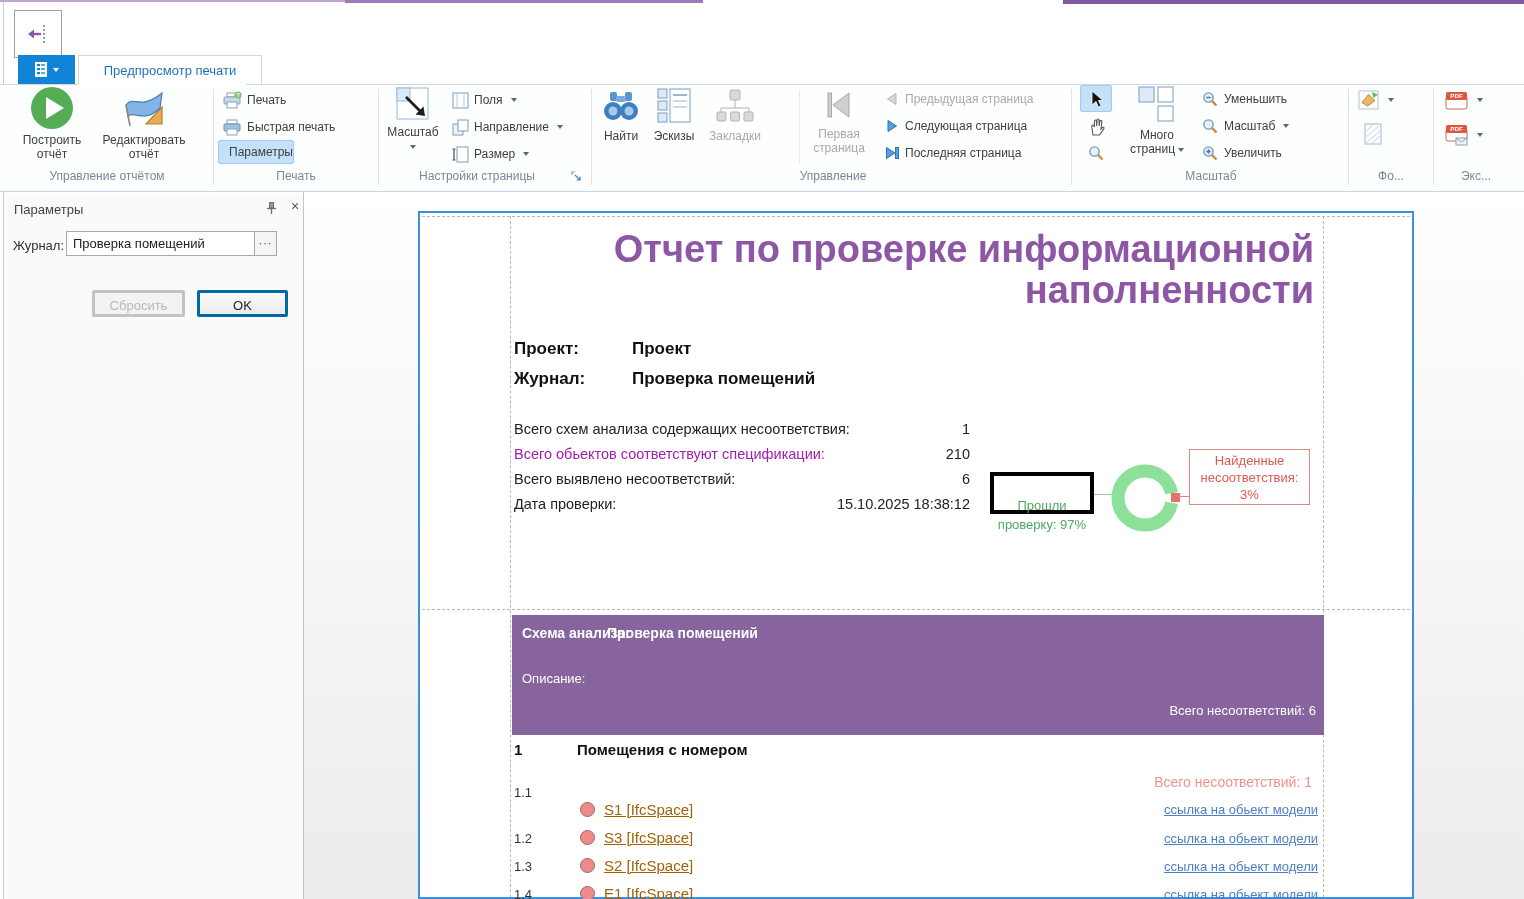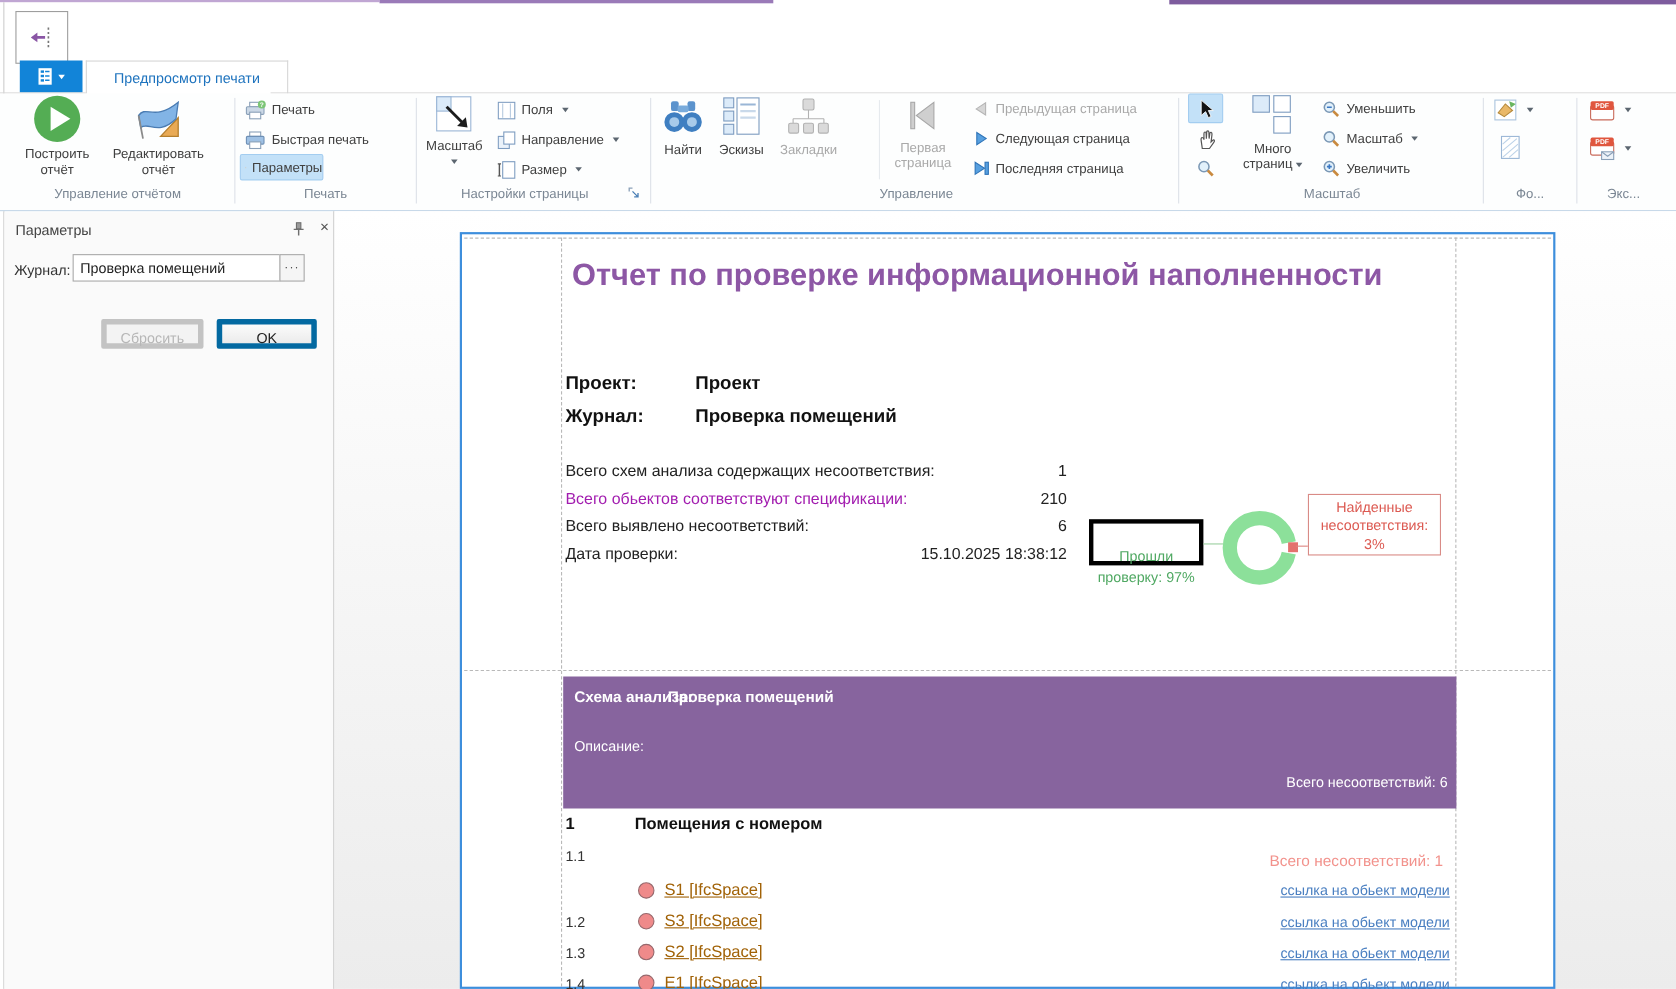--- a/index.html
+++ b/index.html
@@ -8,21 +8,21 @@
   .abs { position:absolute; }
   .rib-lbl { font-size:12px; color:#404040; }
   .rib-lbl.dis { color:#a9a9a9; }
   .cap { font-size:12px; color:#7b8794; text-align:center; }
   .sep { width:1px; background:#dde2e8; }
   .caret { display:inline-block; width:0; height:0; border-left:3.5px solid transparent;
     border-right:3.5px solid transparent; border-top:4px solid #5c6670; vertical-align:middle; margin-left:3px;}
   .bigbtn { text-align:center; font-size:12px; color:#404040; line-height:14px; }
   .rowbtn { display:flex; align-items:center; gap:5px; height:24px; font-size:12px; color:#404040; cursor:default;}
   .hl { background:#c3e1f8; border:1px solid #a3cdf0; border-radius:2px; }
-  .btn { border:5px solid #0369a1; background:linear-gradient(#fbfbfb,#ebebeb); font-size:13px;
+  .btn { border:3px solid #0369a1; background:linear-gradient(#fbfbfb,#ebebeb); font-size:13px;
     color:#222; text-align:center; border-radius:2px; }
   .btn.dis { color:#b7b7b7; background:#f3f3f3; border-color:#c3c3c3; }
   .dashv { border-left:1px dashed #b9b9b9; width:0; }
   .dashh { border-top:1px dashed #b9b9b9; height:0; }
   .link { font-size:13px; color:#4a7fc1; text-decoration:underline; }
   .dot { width:15px; height:15px; border-radius:50%; background:#ef8a8a; border:1.5px solid #96686c; }
   .num { font-size:13px; color:#333; }
   .iname { font-size:15px; color:#a16207;text-decoration:underline; }
 </style>
 </head>
@@ -336,21 +336,21 @@
 
 <div class="abs" style="left:304px;top:192px;width:1220px;height:707px;background:linear-gradient(#ffffff,#ececec);">
 
   <div class="abs" style="left:114px;top:19px;width:996px;height:688px;background:#fff;border:2px solid #3d8edc;">
 
     <div class="abs dashh" style="left:2px;top:3px;width:988px;"></div>
     <div class="abs dashv" style="left:90px;top:3px;height:681px;"></div>
     <div class="abs dashv" style="left:903px;top:3px;height:681px;"></div>
     <div class="abs dashh" style="left:2px;top:396px;width:988px;"></div>
 
-    <div class="abs" style="left:100px;top:16px;width:794px;text-align:left;font-size:28px;font-weight:bold;color:#8d57a5;line-height:41px;">Отчет по проверке информационной наполненности</div>
+    <div class="abs" style="left:100px;top:16px;width:794px;text-align:right;font-size:38px;font-weight:bold;color:#8d57a5;line-height:41px;">Отчет по проверке информационной наполненности</div>
 
     <div class="abs" style="left:94px;top:126px;font-size:17px;font-weight:bold;color:#111;">Проект:</div>
     <div class="abs" style="left:212px;top:126px;font-size:17px;font-weight:bold;color:#111;">Проект</div>
     <div class="abs" style="left:94px;top:156px;font-size:17px;font-weight:bold;color:#111;">Журнал:</div>
     <div class="abs" style="left:212px;top:156px;font-size:17px;font-weight:bold;color:#111;">Проверка помещений</div>
 
     <div class="abs" style="left:94px;top:208px;font-size:14.5px;color:#222;">Всего схем анализа содержащих несоответствия:</div>
     <div class="abs" style="left:400px;top:208px;width:150px;text-align:right;font-size:14.5px;color:#222;">1</div>
     <div class="abs" style="left:94px;top:233px;font-size:14.5px;color:#a21caf;">Всего обьектов соответствуют спецификации:</div>
     <div class="abs" style="left:400px;top:233px;width:150px;text-align:right;font-size:14.5px;color:#222;">210</div>
@@ -373,21 +373,21 @@
       <div class="abs" style="left:10px;top:10px;font-size:14px;font-weight:bold;">Схема анализа:</div>
       <div class="abs" style="left:95px;top:10px;font-size:14px;font-weight:bold;">Проверка помещений</div>
       <div class="abs" style="left:10px;top:56px;font-size:13px;">Описание:</div>
       <div class="abs" style="right:8px;top:88px;font-size:13px;">Всего несоответствий: 6</div>
     </div>
 
     <div class="abs" style="left:94px;top:528px;font-size:15px;font-weight:bold;color:#111;">1</div>
     <div class="abs" style="left:157px;top:528px;font-size:15px;font-weight:bold;color:#111;">Помещения с номером</div>
     <div class="abs" style="right:100px;top:561px;font-size:14px;color:#f2928c;">Всего несоответствий: 1</div>
 
-    <div class="abs num" style="left:94px;top:558px;">1.1</div>
+    <div class="abs num" style="left:94px;top:572px;">1.1</div>
     <div class="abs dot" style="left:160px;top:589px;"></div>
     <div class="abs iname" style="left:184px;top:588px;">S1 [IfcSpace]</div>
     <div class="abs link" style="right:94px;top:589px;">ссылка на обьект модели</div>
 
     <div class="abs num" style="left:94px;top:618px;">1.2</div>
     <div class="abs dot" style="left:160px;top:617px;"></div>
     <div class="abs iname" style="left:184px;top:616px;">S3 [IfcSpace]</div>
     <div class="abs link" style="right:94px;top:618px;">ссылка на обьект модели</div>
 
     <div class="abs num" style="left:94px;top:646px;">1.3</div>

